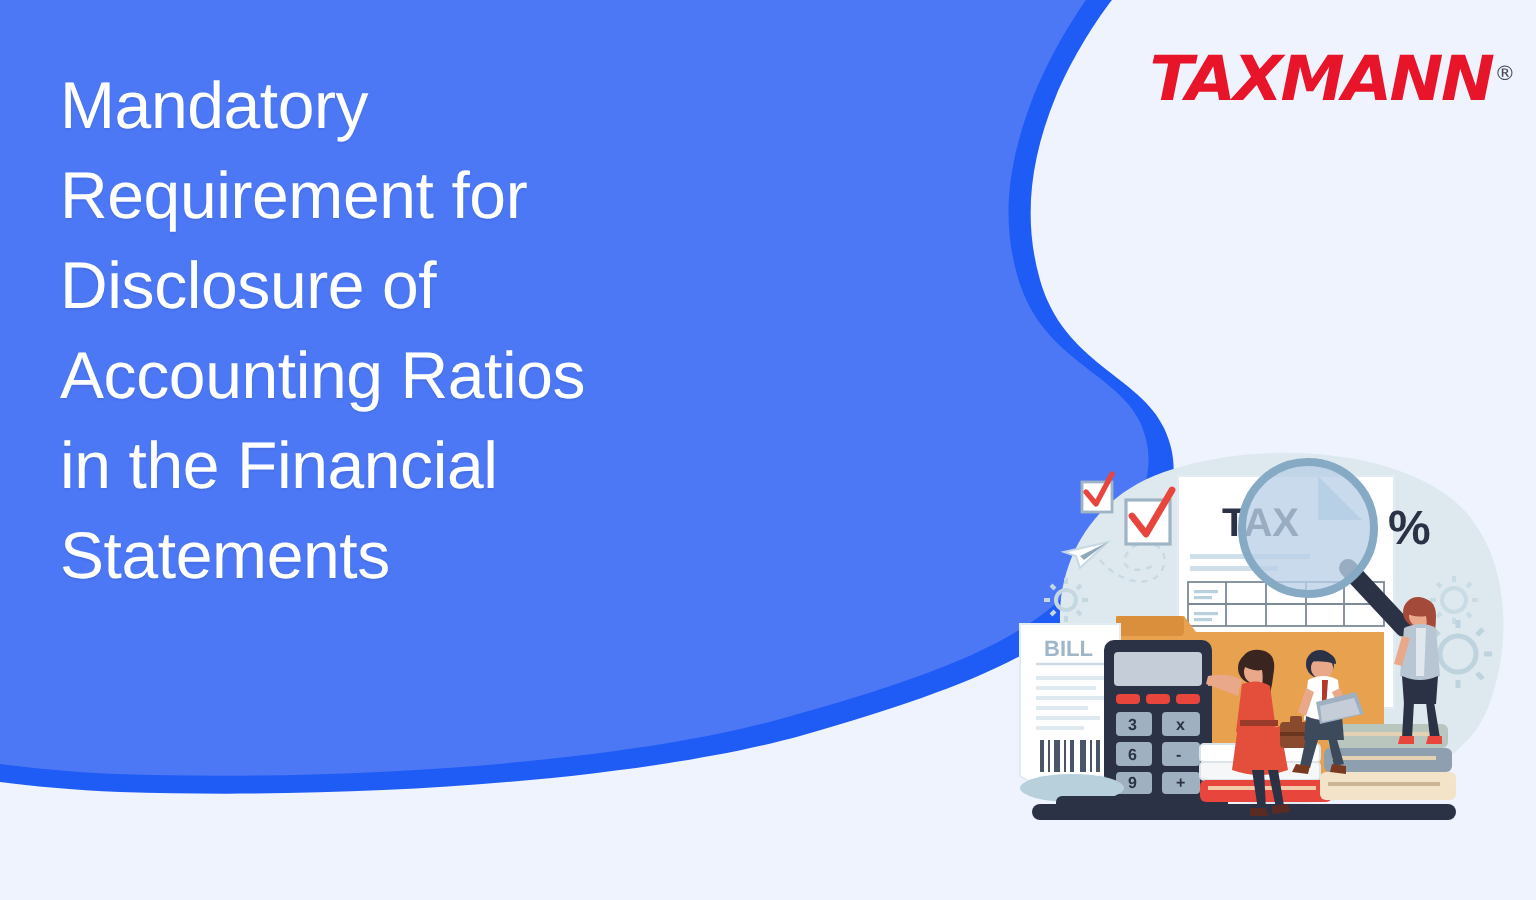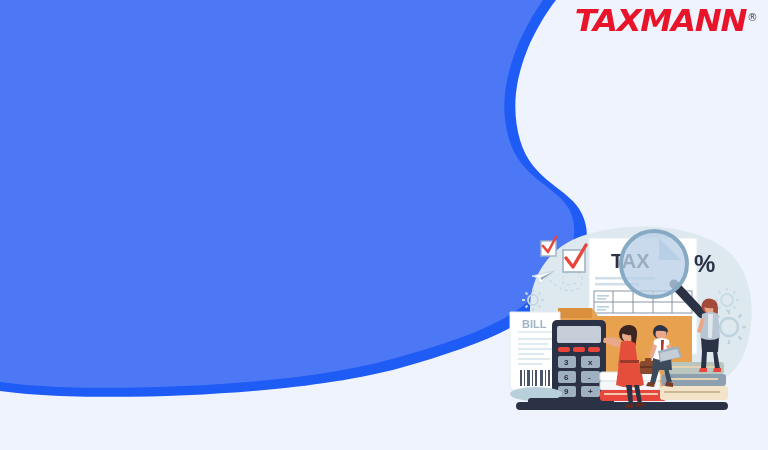--- a/index.html
+++ b/index.html
@@ -33,21 +33,21 @@
     line-height:45px;
     font-weight:400;
     letter-spacing:-0.2px;
     white-space:pre-line;
     text-shadow:0 1px 1px rgba(20,40,120,0.10);
   }
   
   .logo-wrap {
     position:absolute;
     right:18px;
-    top:4px;
+    top:24px;
     width:180px;
     text-align:center;
     text-decoration:underline;
   }
   .logo-mark {
     position:relative;
     display:inline-block;
     color:#e8152a;
     font-family:"DejaVu Sans", sans-serif;
     font-size:31px;
@@ -104,20 +104,26 @@
     <path fill="#4d78f5" d="M0,0 L543,0
              C543,0 527,22 516,50
              C503,84 501,112 509,139
              C521,180 558,186 570,211
              C583,240 565,263 536,294
              C509,323 460,340 392,359
              C314,381 176,391 58,387
              C35,386 16,384 0,382 Z"></path>
   </svg>
 
+  <div class="headline">Mandatory
+Requirement for
+Disclosure of
+Accounting Ratios
+in the Financial
+Statements</div>
 
   <div class="logo-wrap">
     <div class="logo-mark">
       <span>TAXMANN</span>
       <span class="logo-reg">®</span>
     </div>
   </div>
 
   <svg class="illus" viewBox="0 0 268 200">
 

